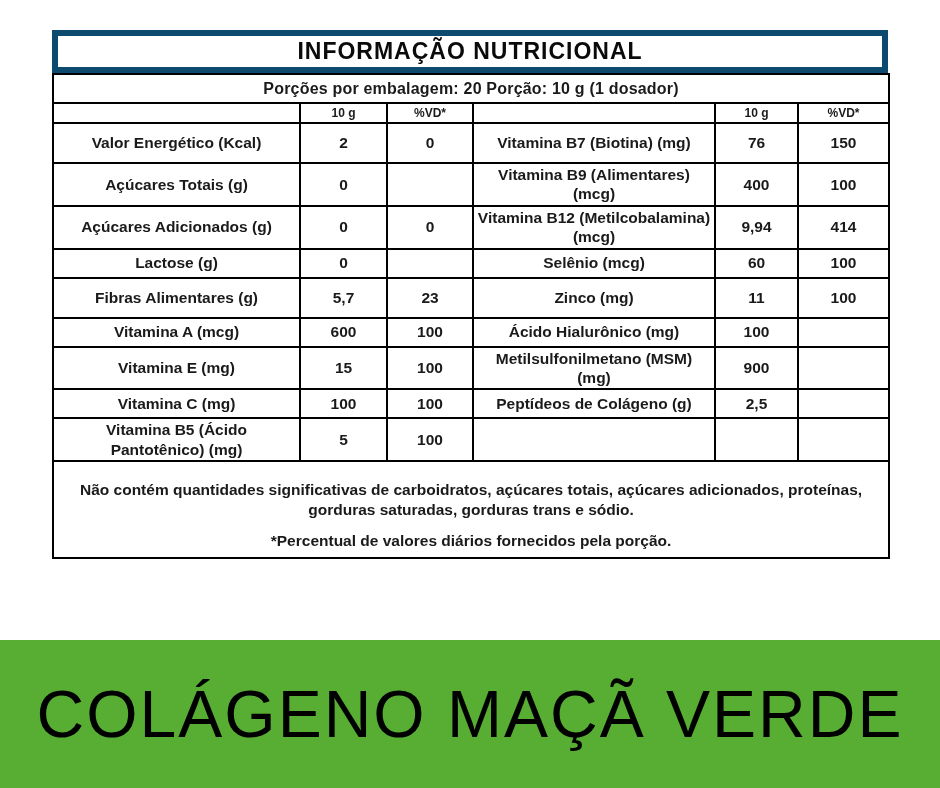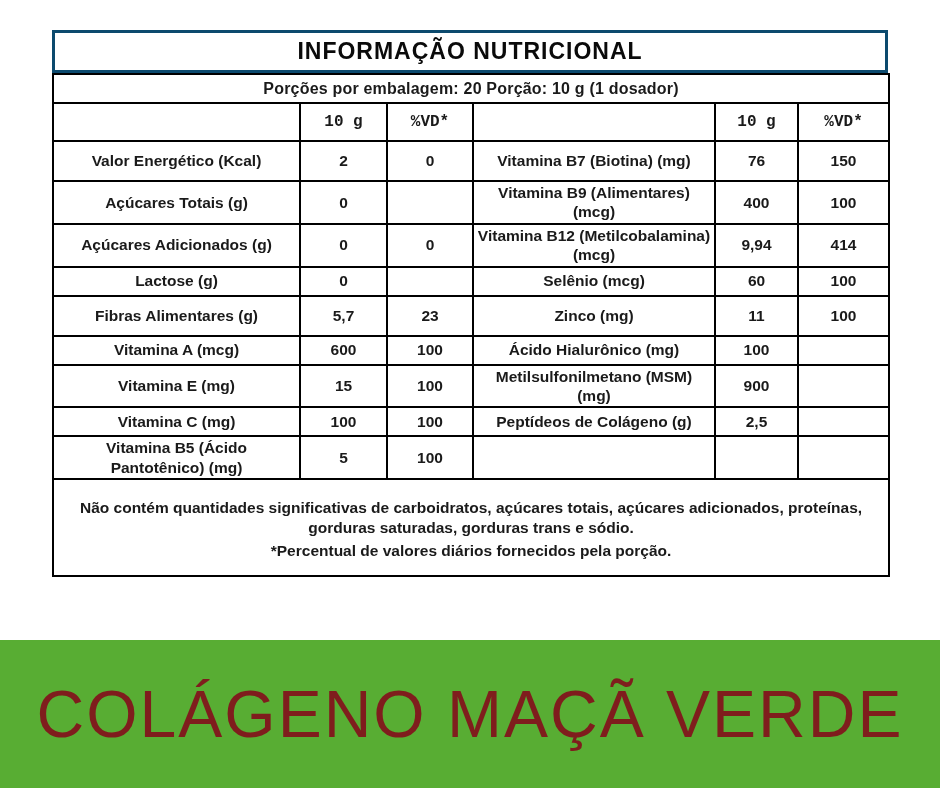--- a/index.html
+++ b/index.html
@@ -13,21 +13,21 @@
     font-family: "Liberation Sans", "DejaVu Sans", sans-serif;
     color: #121212;
   }
   .label-wrap {
     position: absolute;
     left: 52px;
     top: 30px;
     width: 836px;
   }
   .title-box {
-    border: 3px solid #0c4a6e;
+    border: 6px solid #0c4a6e;
     height: 43px;
     display: flex;
     align-items: center;
     justify-content: center;
     font-size: 23px;
     font-weight: bold;
     letter-spacing: 1px;
     color: #0a0a0a;
   }
   table.nutri {
@@ -46,31 +46,31 @@
     color: #1a1a1a;
     padding: 1px 3px;
     line-height: 1.25;
     overflow: hidden;
   }
   tr.servings-row td {
     height: 29px;
     font-size: 16px;
     letter-spacing: 0.2px;
   }
-  tr.header-row td { height: 38px; font-size: 16px; font-family: Liberation Mono, monospace; }
+  tr.header-row td { height: 20px; font-size: 12px; }
   tr.tall td  { height: 40px; }
   tr.short td { height: 29px; }
   td.footnote-cell {
     height: 97px;
     font-size: 15px;
     line-height: 1.55;
     padding: 6px 8px;
     vertical-align: middle;
   }
-  .fn1 { max-width: 796px; margin: 4px auto; text-align: center; }
+  .fn1 { max-width: 796px; margin: 12px auto; text-align: center; }
   .fn2 { margin-top: 4px; }
   .banner {
     position: absolute;
     left: 0;
     top: 640px;
     width: 940px;
     height: 148px;
     display: flex;
     align-items: center;
     justify-content: center;
@@ -195,16 +195,16 @@
             <div class="fn1">Não contém quantidades significativas de carboidratos, açúcares totais, açúcares adicionados, proteínas, gorduras saturadas, gorduras trans e sódio.</div>
             <div class="fn2">*Percentual de valores diários fornecidos pela porção.</div>
           </td>
         </tr>
       </tfoot>
     </table>
 
   </div>
 
   <div class="banner" style="background: rgb(88, 173, 51);">
-    <div class="banner-text" style="color: #7f1d1d;">COLÁGENO MAÇÃ VERDE</div>
+    <div class="banner-text" style="color: #000000;">COLÁGENO MAÇÃ VERDE</div>
   </div>
 
 </div>
 
 </body></html>

